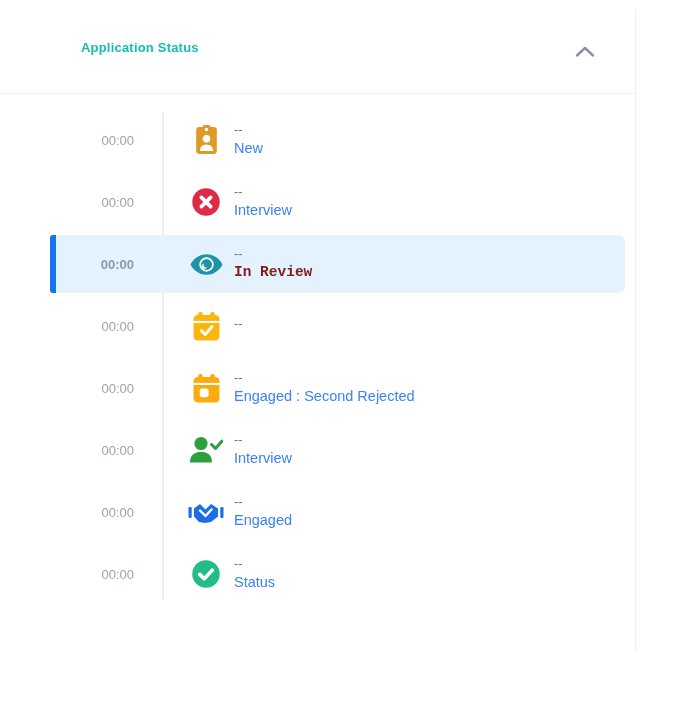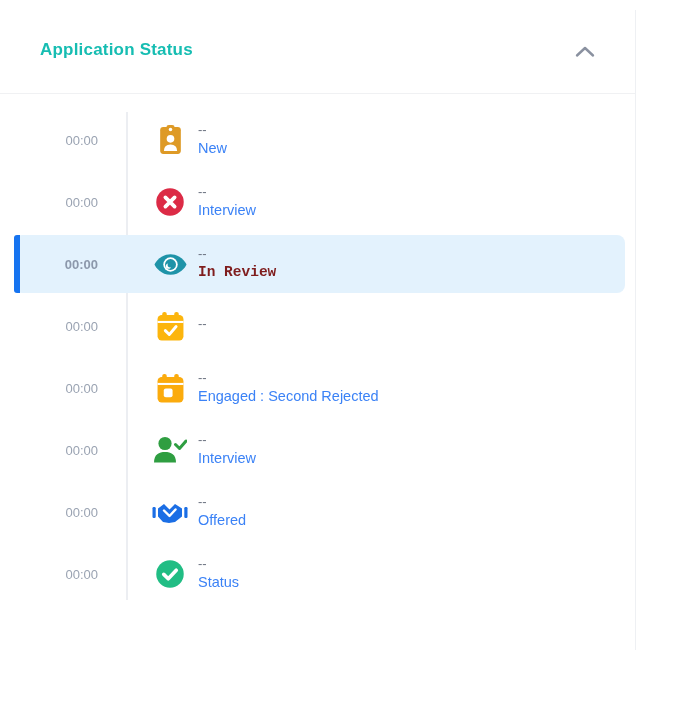--- a/index.html
+++ b/index.html
@@ -3,23 +3,23 @@
 <meta charset="utf-8">
 <style>
   * { margin:0; padding:0; box-sizing:border-box; }
   html,body { width:683px; height:708px; background:#ffffff; overflow:hidden;
               font-family:"Liberation Sans", sans-serif; }
   .card { position:absolute; top:10px; left:0; width:636px; height:640px;
           border-right:1px solid #eef0f3; background:#ffffff; }
   .header { height:84px; padding:30px 38px 0 40px; display:flex;
             justify-content:space-between; align-items:flex-start;
             border-bottom:1px solid #f0f1f3; }
-  .title { font-size:17px; font-weight:700; letter-spacing:.2px; }
+  .title { font-size:13px; font-weight:700; letter-spacing:.2px;margin-left:41px; }
   .collapse-btn { background:none; border:none; cursor:pointer; padding:2px; margin-top:3px; }
-  .timeline { position:relative; padding:15px 0 20px 0; }
+  .timeline { position:relative; padding:15px 0 20px 0;margin-left:36px; }
   .timeline-line { position:absolute; left:126px; top:18px; bottom:25px; width:2px;
                    background:#eceef2; }
   .row { height:62px; display:flex; align-items:center; position:relative; }
   .row .time { width:98px; text-align:right; font-size:13px; color:#9aa3b2;
                position:relative; z-index:1; }
   .row .icon { width:36px; margin-left:54px; display:flex; align-items:center;
                justify-content:center; position:relative; z-index:1; }
   .row .texts { margin-left:10px; position:relative; z-index:1; }
   .row .value { font-size:13px; color:#6b7280; line-height:1.1; margin-bottom:3px; }
   .row .label { font-size:14.5px; color:#3b82f6; line-height:1.2; }
@@ -144,21 +144,21 @@
     <div class="icon">
             <svg width="36" height="25" viewBox="0 0 36 24">
               <rect x="0.5" y="6.5" width="3.2" height="11" rx="1.2" fill="#1B6EE5"></rect>
               <rect x="32.3" y="6.5" width="3.2" height="11" rx="1.2" fill="#1B6EE5"></rect>
               <polygon points="6,8 12,3.5 17.5,9 23,3.5 30,8 30,16 23,21.5 17,22.5 11,21.5 6,16" fill="#1B6EE5"></polygon>
               <polyline points="12,10 17.5,15.5 23.5,9" fill="none" stroke="#fff" stroke-width="2.4" stroke-linecap="round" stroke-linejoin="round"></polyline>
             </svg>
           </div>
     <div class="texts">
       <div class="value">--</div>
-      <div class="label">Offered</div>
+      <div class="label">Engaged</div>
     </div>
   </div>
         <div class="row">
     <div class="time">00:00</div>
     <div class="icon">
             <svg width="30" height="30" viewBox="0 0 24 24">
               <circle cx="12" cy="12" r="11" fill="#21BD84"></circle>
               <polyline points="7,12.3 10.6,15.8 17,9" fill="none" stroke="#fff" stroke-width="2.9" stroke-linecap="round" stroke-linejoin="round"></polyline>
             </svg>
           </div>

